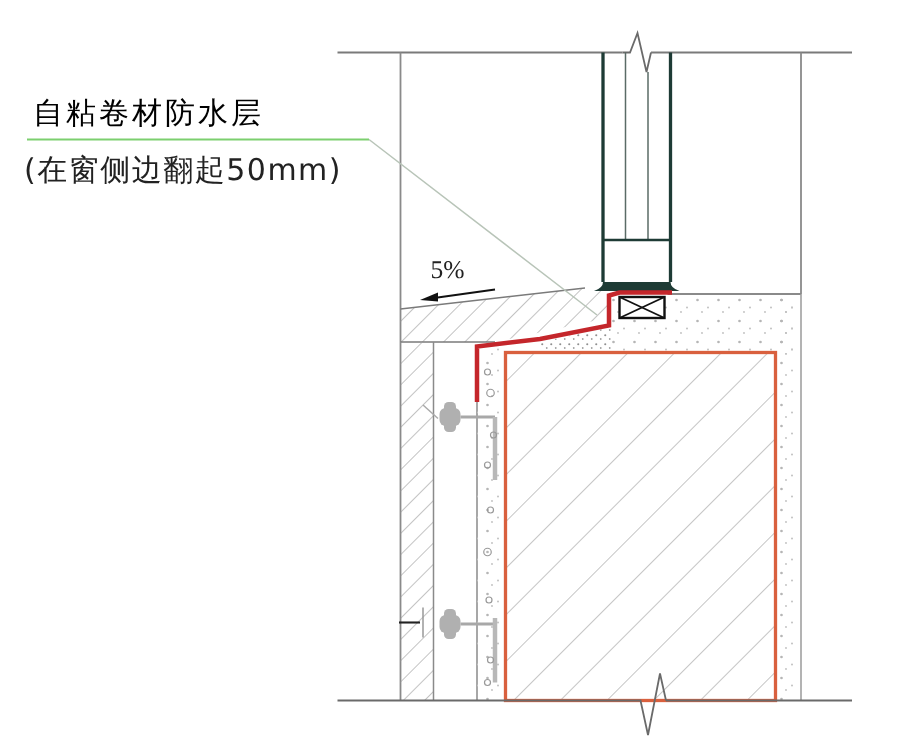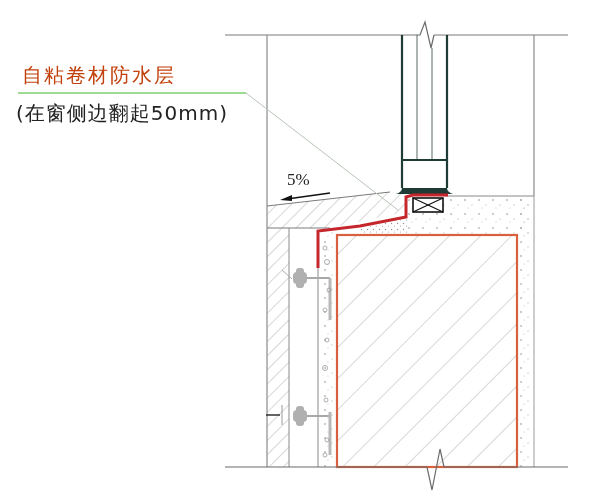--- a/index.html
+++ b/index.html
@@ -1,18 +1,18 @@
 <!DOCTYPE html>
 <html><head>
 <meta charset="utf-8">
 <style>
   html, body { margin: 0; padding: 0; background: #ffffff; }
   body { width: 600px; height: 502px; position: relative; overflow: hidden; font-family: "DejaVu Serif", "Liberation Serif", serif; }
   #drawing { position: absolute; left: 0; top: 0; width: 600px; height: 502px; }
-  .label-line1 { position: absolute; left: 22px; top: 62px; font-size: 20px; color: #c2410c; letter-spacing: 2px; font-family: "DejaVu Sans", sans-serif; }
+  .label-line1 { position: absolute; left: 22px; top: 62px; font-size: 20px; color: #000000; letter-spacing: 2px; font-family: "DejaVu Sans", sans-serif; }
   .label-line2 { position: absolute; left: 16px; top: 100px; font-size: 20px; color: #222; letter-spacing: 1px; font-family: "DejaVu Sans", sans-serif; text-align: center; }
   .slope-label { position: absolute; left: 287px; top: 170px; font-size: 17px; color: #222; font-family: "Liberation Serif", serif; }
 </style>
 </head>
 <body>
 
 <svg id="drawing" viewBox="0 0 600 502" xmlns="http://www.w3.org/2000/svg">
   <defs>
     <pattern id="hatch" width="22" height="22" patternUnits="userSpaceOnUse" patternTransform="rotate(45)">
       <line x1="0" y1="0" x2="0" y2="22" stroke="#a8a8a8" stroke-width="0.9"></line>

